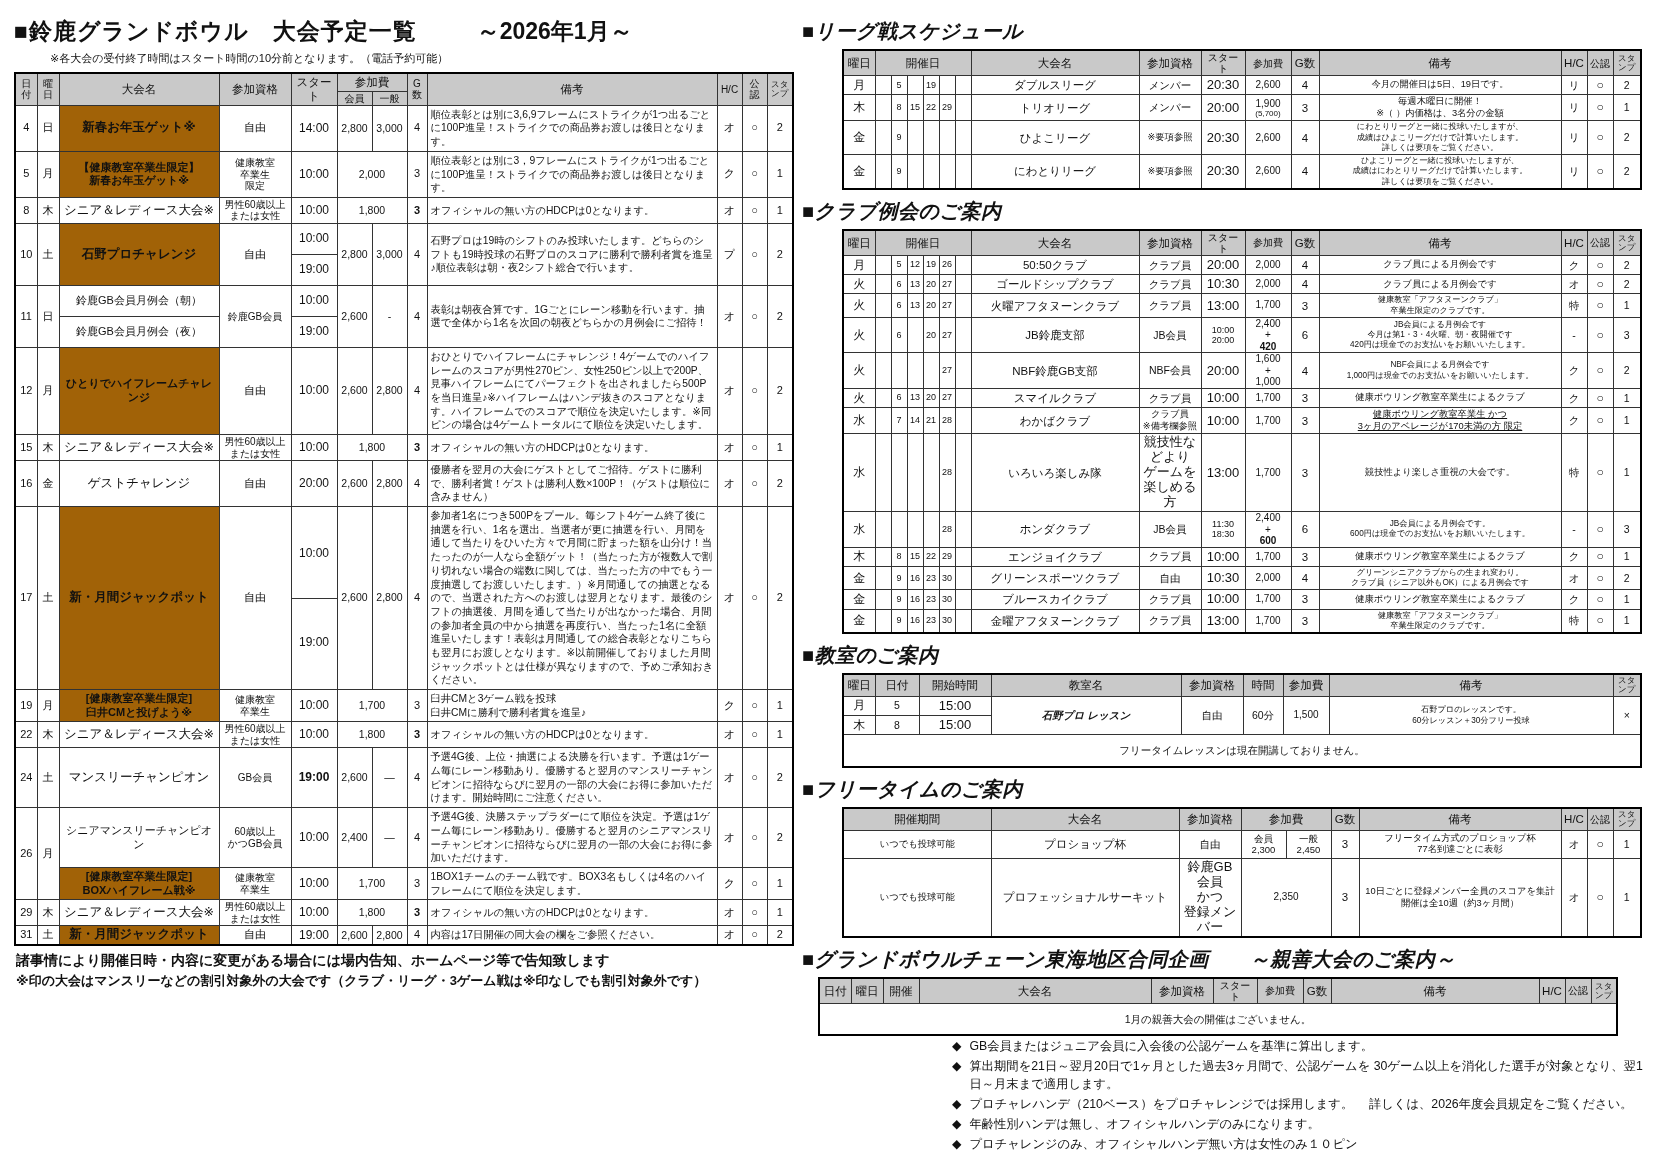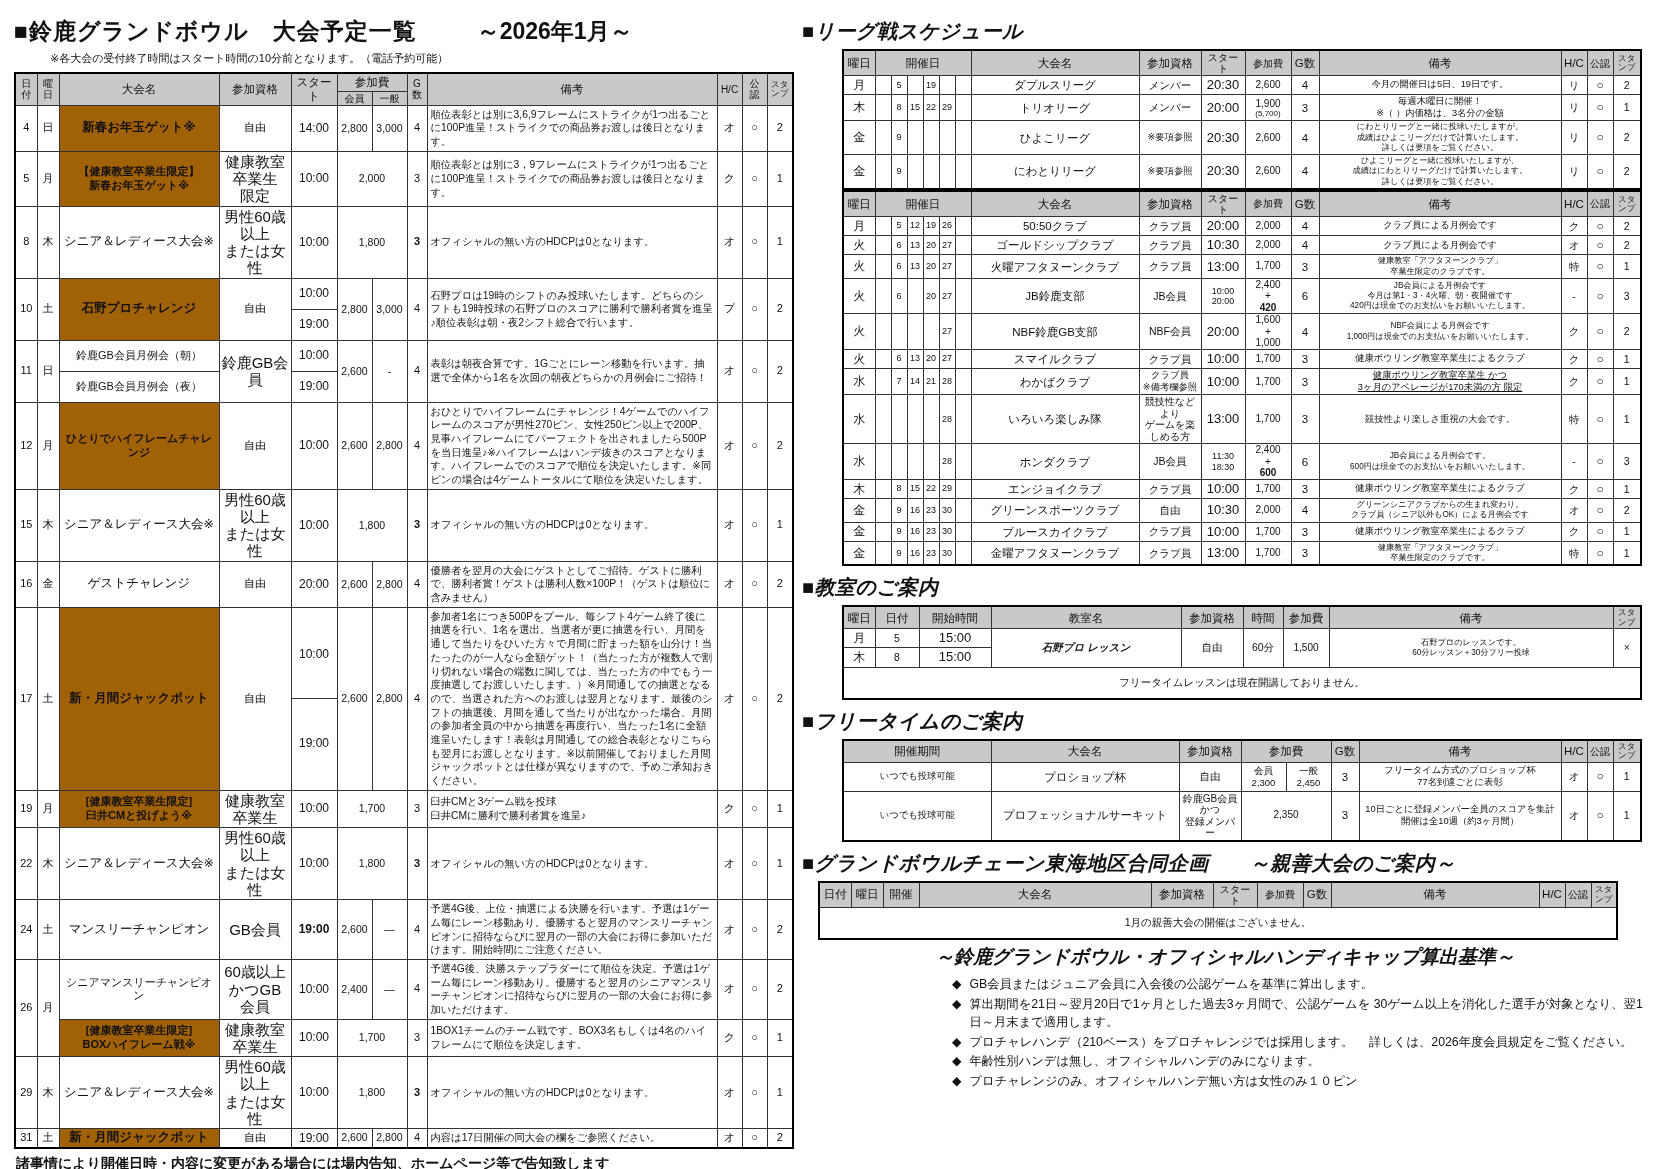--- a/index.html
+++ b/index.html
@@ -17,40 +17,40 @@
   td,th{border:1px solid #333;padding:1px 2px;text-align:center;
     vertical-align:middle;white-space:pre-line;word-break:break-all;
     font-size:11px;line-height:1.25;box-sizing:border-box;}
   thead th{background:#c9c9c9;font-weight:normal;font-size:11.5px;}
   th.thsm{font-size:10px;line-height:1.1;}
   th.thxs{font-size:8.5px;line-height:1.1;}
   
   .ltbl .nm{font-size:12.5px;text-align:center;}
   .ltbl .sh{background:#a16207;font-weight:bold;}
   .ltbl .nmsm{font-size:11px;}
-  .ltbl .sm{font-size:15px;line-height:1.15;}
+  .ltbl .sm{font-size:10px;line-height:1.15;}
   .ltbl .st{font-size:12px;margin-top:28px;}
   .ltbl .stb{font-weight:bold;}
   .ltbl .fee{font-size:10.5px;}
   .ltbl .rm{font-size:10.3px;text-align:left;line-height:1.33;padding:2px 3px;word-break:break-all;}
   .ltbl .b{font-weight:bold;}
   
   td.splitcell{padding:0;}
   td.splitcell > div{display:flex;align-items:center;justify-content:center;min-height:30px;}
   td.splitcell > div:first-child{border-bottom:1px solid #333;}
   td.splitcell.tall > div{min-height:88px;}
   
   .sec-h{font-size:20px;font-weight:bold;font-style:italic;margin:8px 0 4px 0;letter-spacing:.5px;}
   .rtbl{margin-left:40px;}
   .rtbl td{font-size:10.5px;}
   .rtbl .dow{font-size:12px;}
   .rtbl .day{font-size:9px;padding:0;}
   .rtbl .nm2{font-size:11.5px;}
   .rtbl .sm2{font-size:9.3px;}
-  .rtbl .xs2{font-size:10px;line-height:1.15;}
+  .rtbl .xs2{font-size:13px;line-height:1.15;}
   .rtbl .st2{font-size:13px;}
   .rtbl .fee2{font-size:10px;}
   .rtbl .g{font-size:11.5px;}
   .rtbl .mark{font-size:12px;}
   .rtbl .rmc{font-size:9.3px;line-height:1.25;}
   .rtbl .xs{font-size:8.2px;}
   .rtbl .ul{text-decoration:underline;}
   .rtbl .small10{font-size:9px;}
   .linescell{padding:0 8px;}
   .linescell > div, .linescell span > div{line-height:1.15;}
@@ -469,20 +469,21 @@
             <td class="rmc xs">ひよこリーグと一緒に投球いたしますが、
 成績はにわとりリーグだけで計算いたします。
 詳しくは要項をご覧ください。</td>
             <td>リ</td>
             <td class="mark">○</td>
             <td>2</td>
           </tr>
         </tbody>
     </table>
 
+    <div class="sec-h">■クラブ例会のご案内</div>
     <table class="tbl rtbl">
       <colgroup>
         <col style="width:32px">
           <col style="width:16px">
           <col style="width:16px">
           <col style="width:16px">
         <col style="width:16px">
           <col style="width:16px">
           <col style="width:16px">
           <col style="width:168px">
@@ -902,21 +903,20 @@
           </tr>
         </thead>
       <tbody>
           <tr>
             <td colspan="12" class="fullrow">1月の親善大会の開催はございません。</td>
           </tr>
         </tbody>
     </table>
 
 
-    <div class="hdcp-title">～鈴鹿グランドボウル・オフィシャルハンディキャップ算出基準～</div>
     <div class="bullets" id="hdcp-bullets">
         <div class="bullet">
           <span class="bmark">◆</span>
           <span class="btext">GB会員またはジュニア会員に入会後の公認ゲームを基準に算出します。</span>
         </div>
         <div class="bullet">
           <span class="bmark">◆</span>
           <span class="btext">算出期間を21日～翌月20日で1ヶ月とした過去3ヶ月間で、公認ゲームを
 30ゲーム以上を消化した選手が対象となり、翌1日～月末まで適用します。</span>
         </div>

